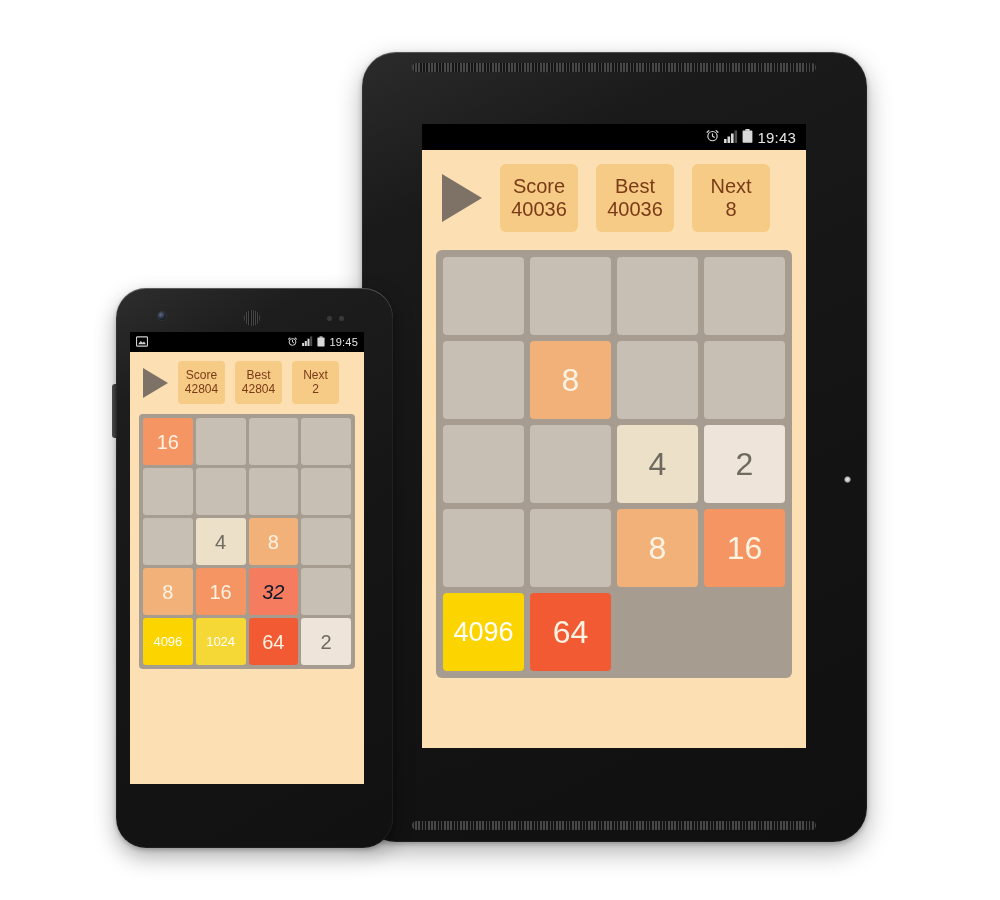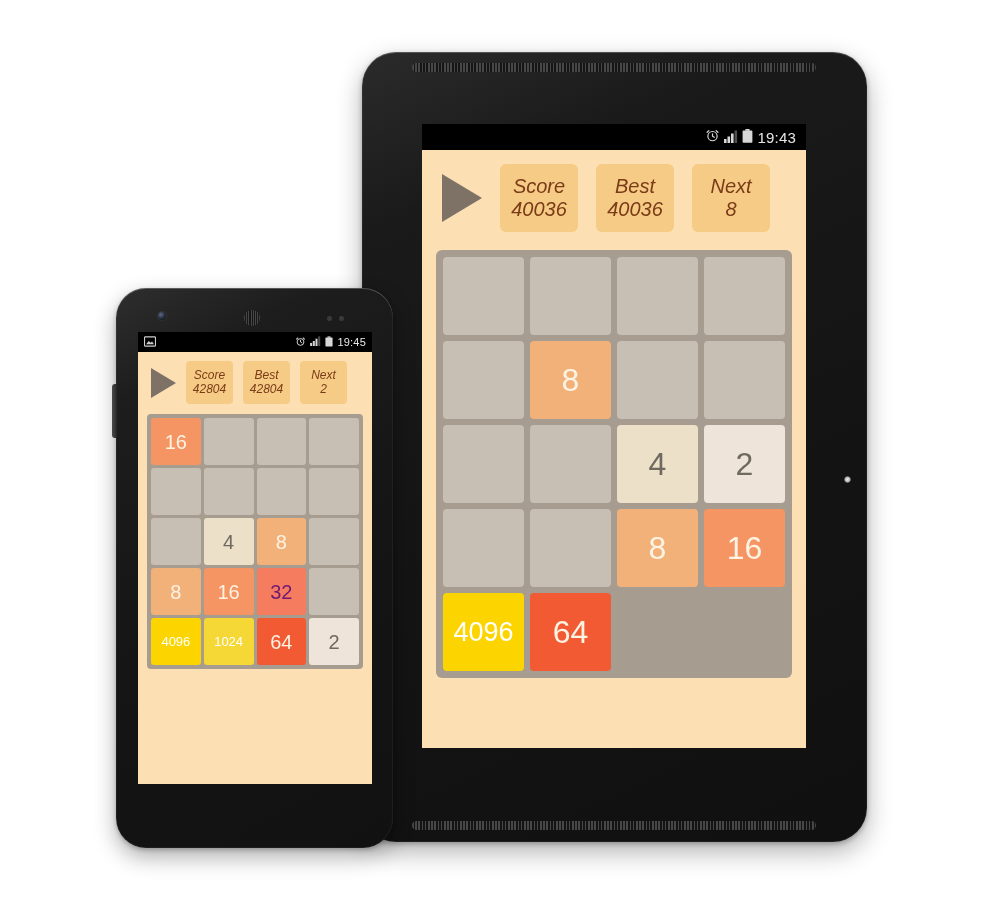--- a/index.html
+++ b/index.html
@@ -49,21 +49,21 @@
     left: 116px; top: 288px; width: 277px; height: 560px;
     background: linear-gradient(150deg,#2e2e2e 0%,#1d1d1d 16%,#151515 52%,#111 100%);
     border-radius: 30px;
     box-shadow: 0 9px 22px rgba(0,0,0,0.32), 0 2px 4px rgba(0,0,0,0.22);
   }
   #phone .glossedge {
     position:absolute; inset:0; border-radius:30px; pointer-events:none;
     box-shadow: inset 0 1px 0 rgba(255,255,255,0.20), inset 0 0 0 1px rgba(255,255,255,0.05);
   }
   #phone .screen {
-    position:absolute; left: 22px; top: 44px; width: 234px; height: 452px;
+    position:absolute; left: 14px; top: 44px; width: 234px; height: 452px;
     background: #fce0b4; overflow:hidden;
   }
   .phone-cam {
     position:absolute; left:42px; top:24px; width:8px; height:8px; border-radius:50%;
     background: radial-gradient(circle at 34% 32%, #5d6a86 0%, #232a38 55%, #0b0d12 100%);
     box-shadow: 0 0 1px 1px rgba(255,255,255,0.07);
   }
   .phone-speaker {
     position:absolute; left:128px; top:22px; width:16px; height:16px; border-radius:50%;
     background:
@@ -100,21 +100,21 @@
   #phone .statusbar { height:20px; padding:0 6px; font-size:11px; }
 
   .app-body { padding: 0; }
   .header { display:flex; align-items:center; }
 
   .play-tri { width:0; height:0; flex:none; }
 
   .scorebox {
     background:#f6cb85; border-radius:6px; text-align:center;
     color:#7a3b18; line-height:1.15; font-weight:400;
-    display:flex; flex-direction:column; justify-content:center; align-items:center;font-style:italic;
+    display:flex; flex-direction:column; justify-content:center; align-items:center;
   }
 
   .grid { background:#a79c90; display:grid; grid-template-columns:repeat(4,1fr); }
   .cell {
     border-radius:4px; display:flex; align-items:center; justify-content:center;
     background:#c7bfb4; font-weight:400; line-height:1;
   }
   .cell.empty { color:transparent; }
 
   
@@ -288,21 +288,21 @@
             <div class="cell empty" style="background: rgb(199, 191, 180);"></div>
             <div class="cell empty" style="background: rgb(199, 191, 180);"></div>
             <div class="cell empty" style="background: rgb(199, 191, 180);"></div>
             <div class="cell empty" style="background: rgb(199, 191, 180);"></div>
             <div class="cell empty" style="background: rgb(199, 191, 180);"></div>
             <div class="cell" style="background: rgb(237, 224, 200); color: rgb(111, 106, 96);">4</div>
             <div class="cell" style="background: rgb(242, 177, 121); color: rgb(253, 243, 227);">8</div>
             <div class="cell empty" style="background: rgb(199, 191, 180);"></div>
             <div class="cell" style="background: rgb(242, 177, 121); color: rgb(253, 243, 227);">8</div>
             <div class="cell" style="background: rgb(245, 149, 99); color: rgb(253, 243, 227);">16</div>
-            <div class="cell" style="background: rgb(246, 124, 95); color: #701a75;">32</div>
+            <div class="cell" style="background: rgb(246, 124, 95); color: #0f172a; font-style: italic;">32</div>
             <div class="cell empty" style="background: rgb(199, 191, 180);"></div>
             <div class="cell small" style="background: rgb(252, 213, 0); color: rgb(255, 255, 255);">4096</div>
             <div class="cell small" style="background: rgb(245, 216, 54); color: rgb(255, 255, 255);">1024</div>
             <div class="cell" style="background: rgb(241, 90, 51); color: rgb(253, 243, 227);">64</div>
             <div class="cell" style="background: rgb(238, 228, 218); color: rgb(111, 106, 96);">2</div>
           </div>
       </div>
 
     </div>
   </div>

